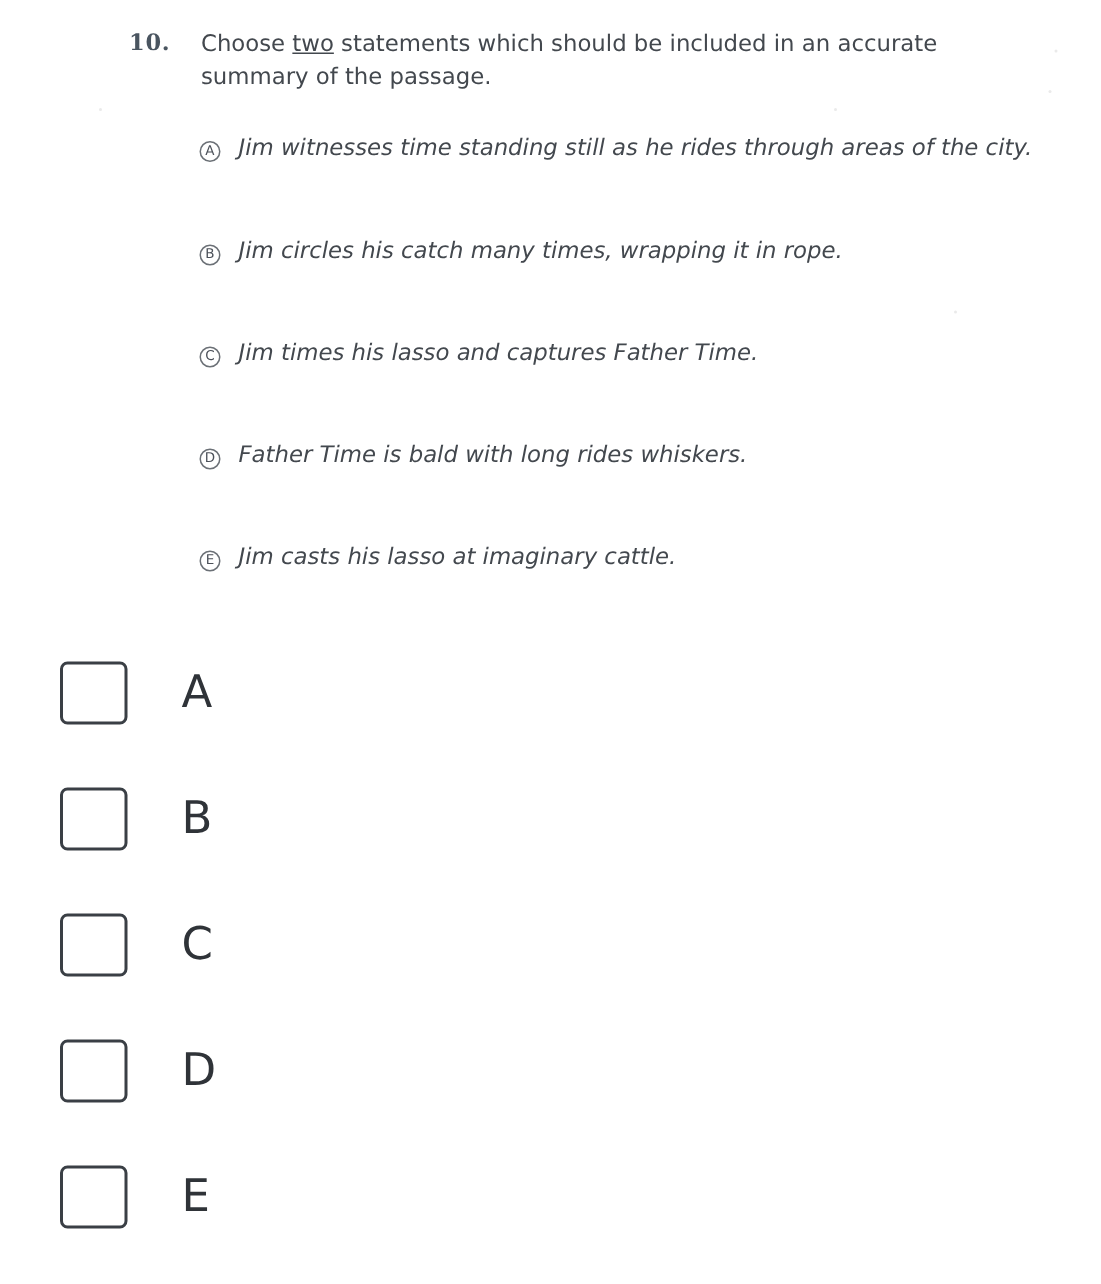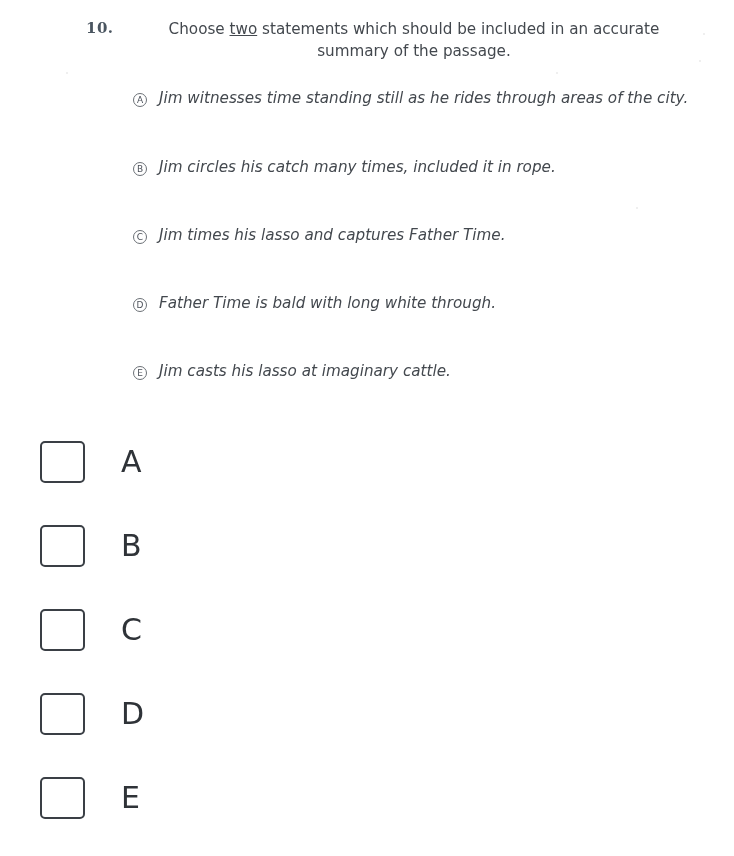--- a/index.html
+++ b/index.html
@@ -45,21 +45,20 @@
     letter-spacing: 0.5px;
     padding-top: 1px;
   }
 
   .q-stem {
     flex: 1 1 auto;
     font-size: 15.2px;
     line-height: 22px;
     color: #43484e;
     max-width: 560px;
-    text-align: center;
   }
 
   .q-stem .underline {
     text-decoration: underline;
   }
 
   
   .options {
     position: absolute;
     left: 133px;
@@ -171,35 +170,35 @@
       <div class="option-letter">
         <span class="circ">A</span>
       </div>
       <div class="option-text">Jim witnesses time standing still as he rides through areas of the city.</div>
     </div>
 
     <div class="option opt-1">
       <div class="option-letter">
         <span class="circ">B</span>
       </div>
-      <div class="option-text">Jim circles his catch many times, included it in rope.</div>
+      <div class="option-text">Jim circles his catch many times, wrapping it in rope.</div>
     </div>
 
     <div class="option opt-2">
       <div class="option-letter">
         <span class="circ">C</span>
       </div>
       <div class="option-text">Jim times his lasso and captures Father Time.</div>
     </div>
 
     <div class="option opt-3">
       <div class="option-letter">
         <span class="circ">D</span>
       </div>
-      <div class="option-text">Father Time is bald with long white through.</div>
+      <div class="option-text">Father Time is bald with long rides whiskers.</div>
     </div>
 
     <div class="option opt-4">
       <div class="option-letter">
         <span class="circ">E</span>
       </div>
       <div class="option-text">Jim casts his lasso at imaginary cattle.</div>
     </div>
 
   </div>

